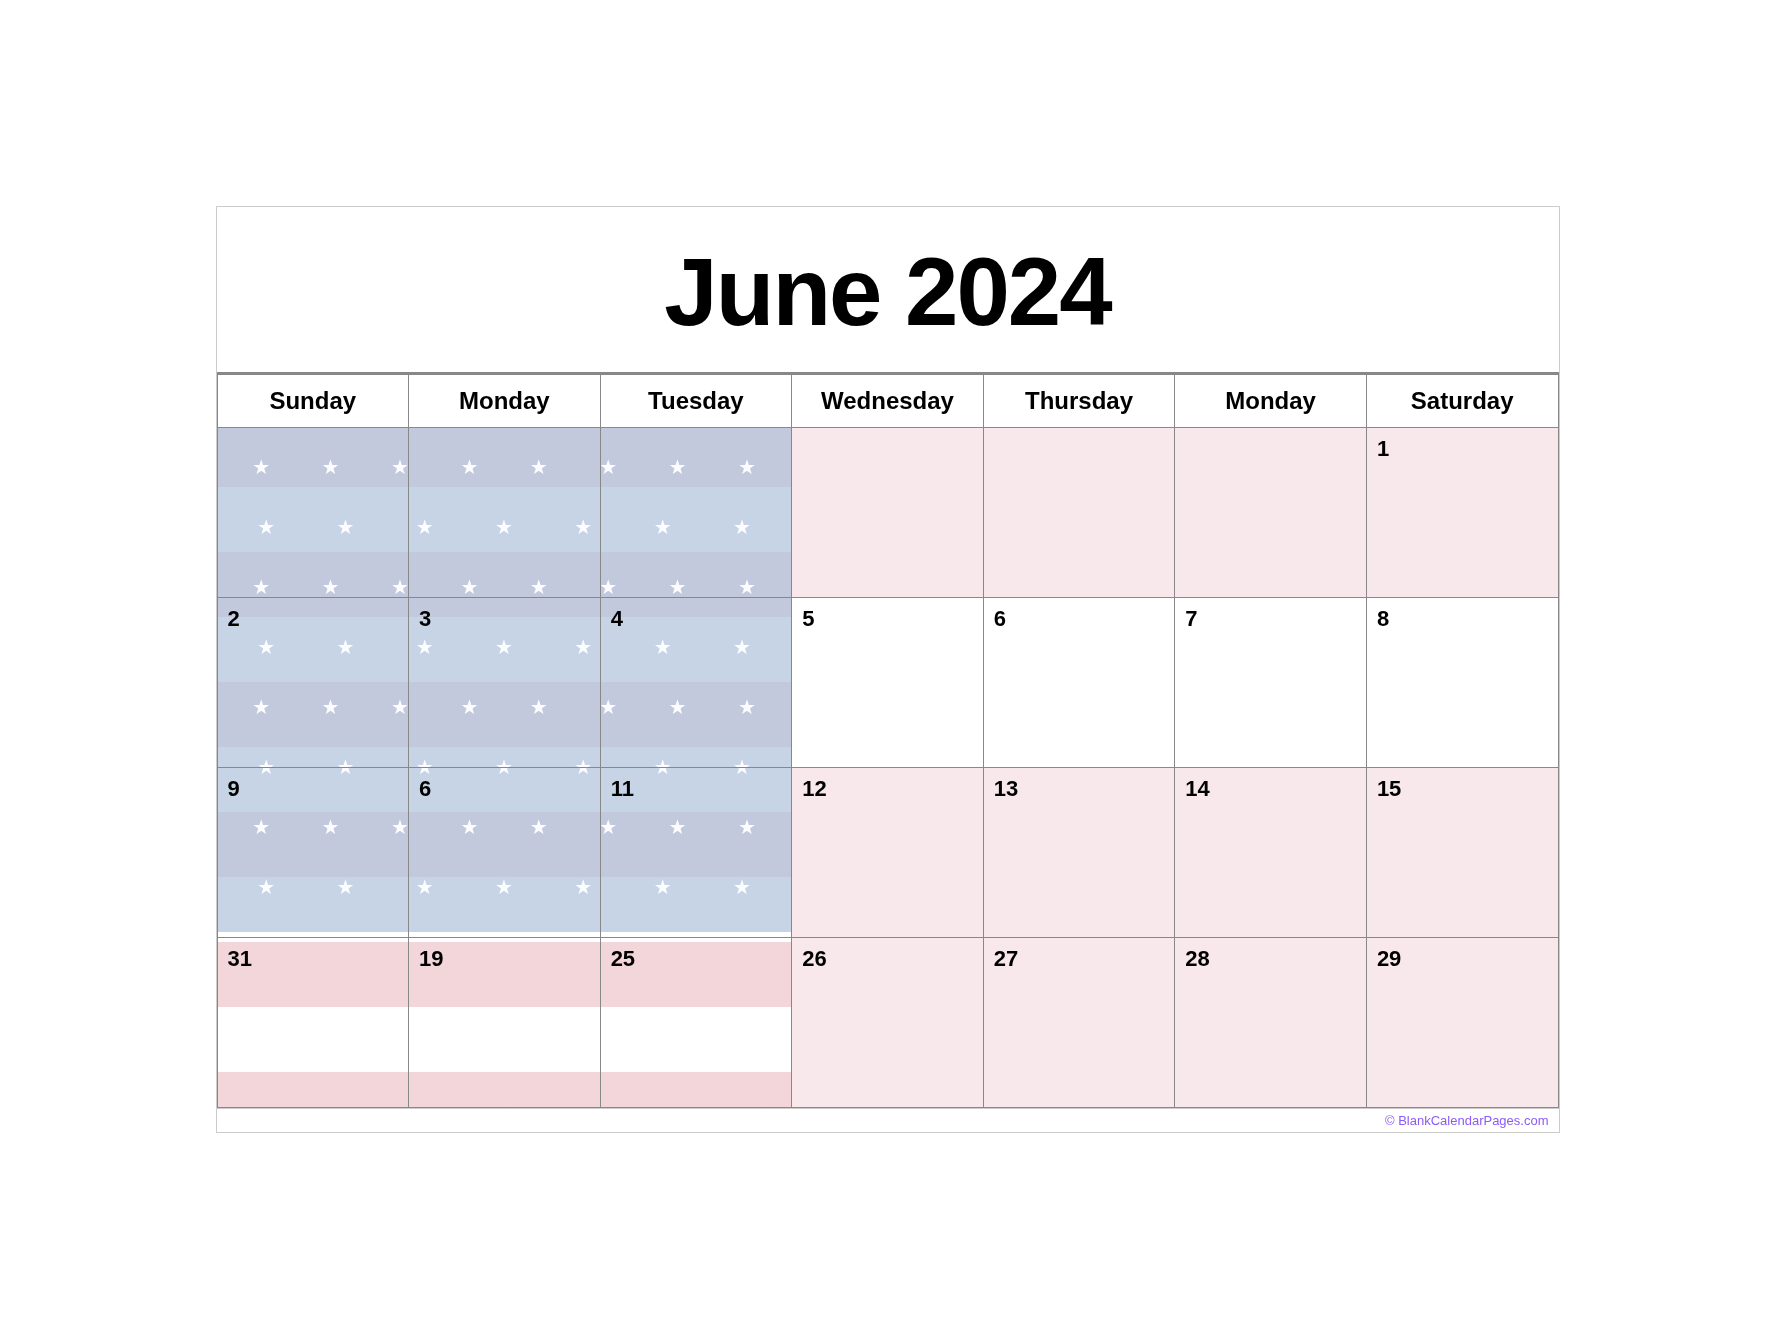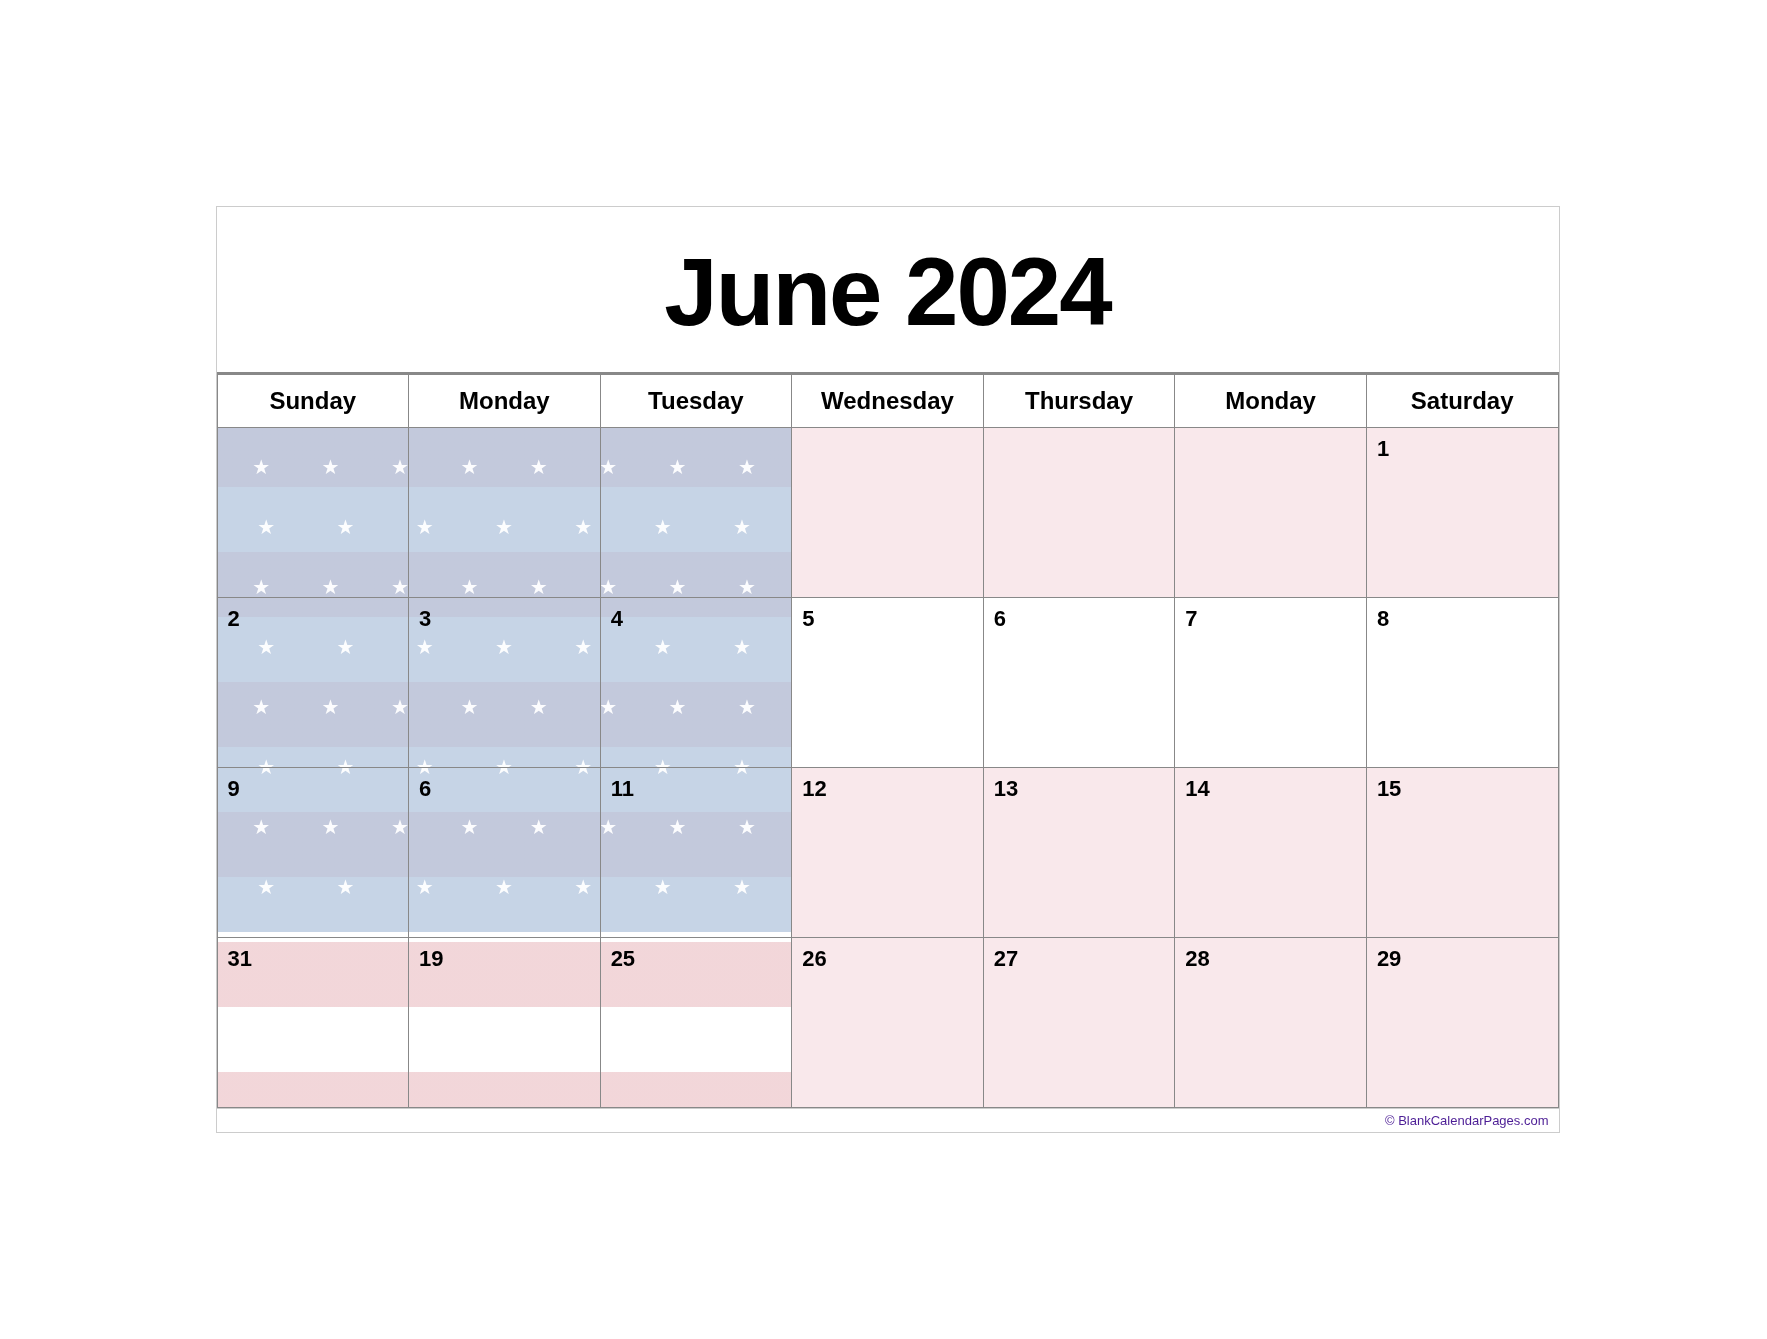--- a/index.html
+++ b/index.html
@@ -70,21 +70,21 @@
     .row-2 td.right-col { background-color: #fff; }
     .row-3 td.right-col { background-color: rgba(242, 205, 210, 0.45); }
     .row-4 td.right-col { background-color: #fff; }
     .row-5 td.right-col { background-color: rgba(242, 205, 210, 0.45); }
     .row-6 td.right-col { background-color: #fff; }
 
     .watermark {
       text-align: right;
       padding: 4px 10px;
       font-size: 13px;
-      color: #4c1d95;
+      color: #8b5cf6;
       border-top: 1px solid #ccc;
     }
 
     
     .table-wrapper {
       position: relative;
     }
 
     .flag-bg {
       position: absolute;

